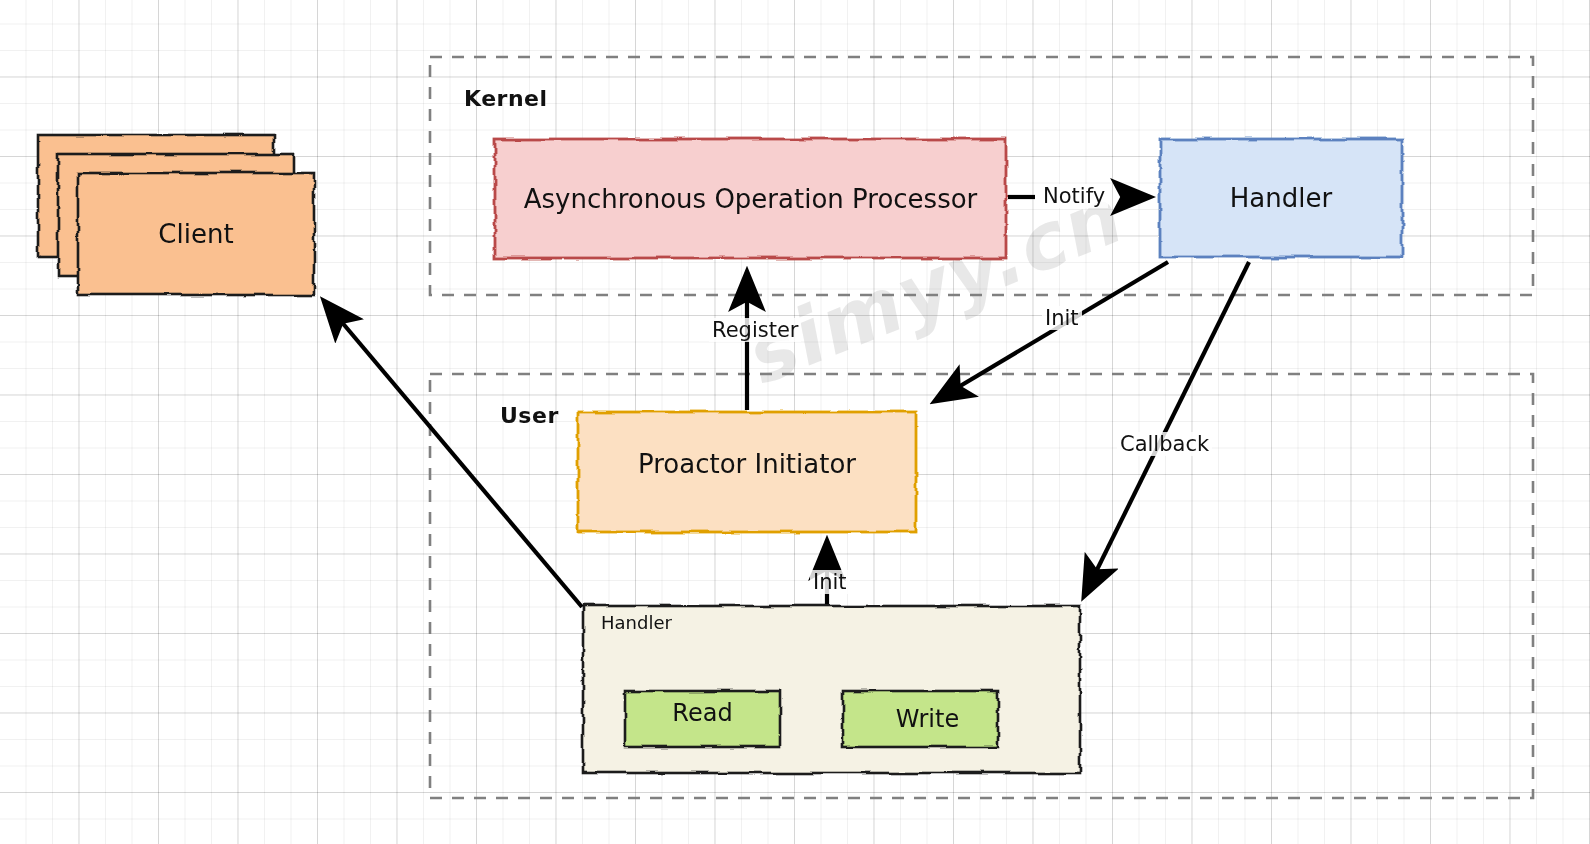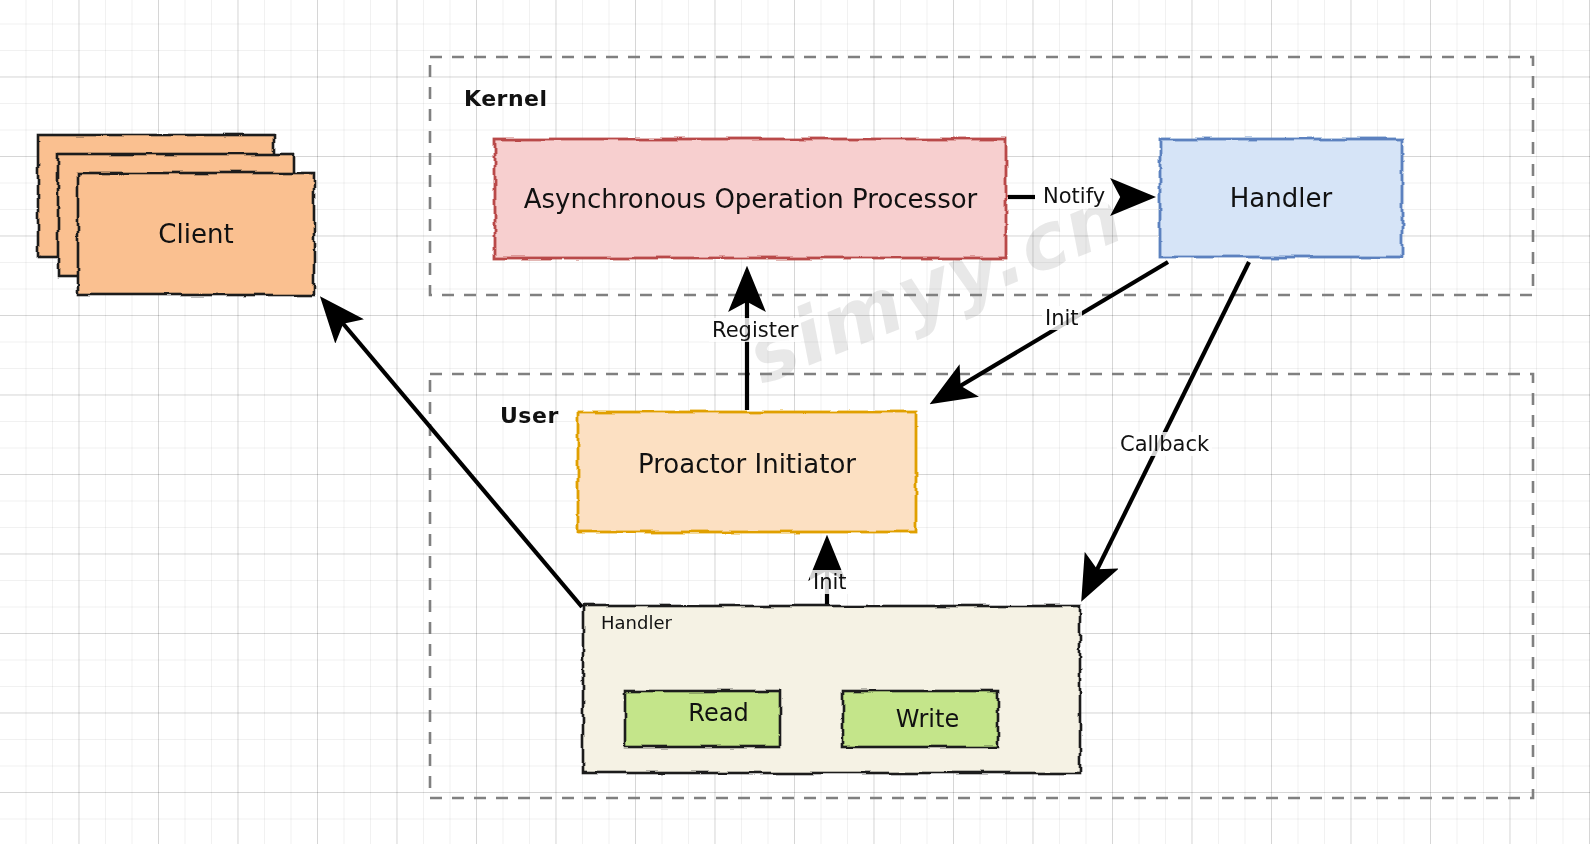--- a/index.html
+++ b/index.html
@@ -135,21 +135,21 @@
   <div class="node-label" style="left:78px; top:173px; width:236px; height:122px; font-size:26px;">Client</div>
 
   <div class="node-label" style="left:495px; top:139px; width:511px; height:119px; font-size:26px;">Asynchronous Operation Processor</div>
 
   <div class="node-label" style="left:1160px; top:139px; width:242px; height:118px; font-size:26px;">Handler</div>
 
   <div class="node-label" style="left:578px; top:412px; width:338px; height:104px; font-size:26px;">Proactor Initiator</div>
 
   <div class="node-label" style="left:601px; top:612px; width:auto; height:auto; font-size:18px; justify-content:flex-start;">Handler</div>
 
-  <div class="node-label" style="left:625px; top:691px; width:155px; height:44px; font-size:24px;padding-left:16px;">Read</div>
+  <div class="node-label" style="left:625px; top:691px; width:155px; height:44px; font-size:24px;">Read</div>
 
   <div class="node-label" style="left:850px; top:691px; width:155px; height:56px; font-size:24px;">Write</div>
 
   <div class="edge-label" style="left:1040px; top:184px;">Notify</div>
 
   <div class="edge-label" style="left:709px; top:318px;">Register</div>
 
   <div class="edge-label" style="left:1042px; top:306px;">Init</div>
 
   <div class="edge-label" style="left:1117px; top:421px;margin-top:11px;">Callback</div>

